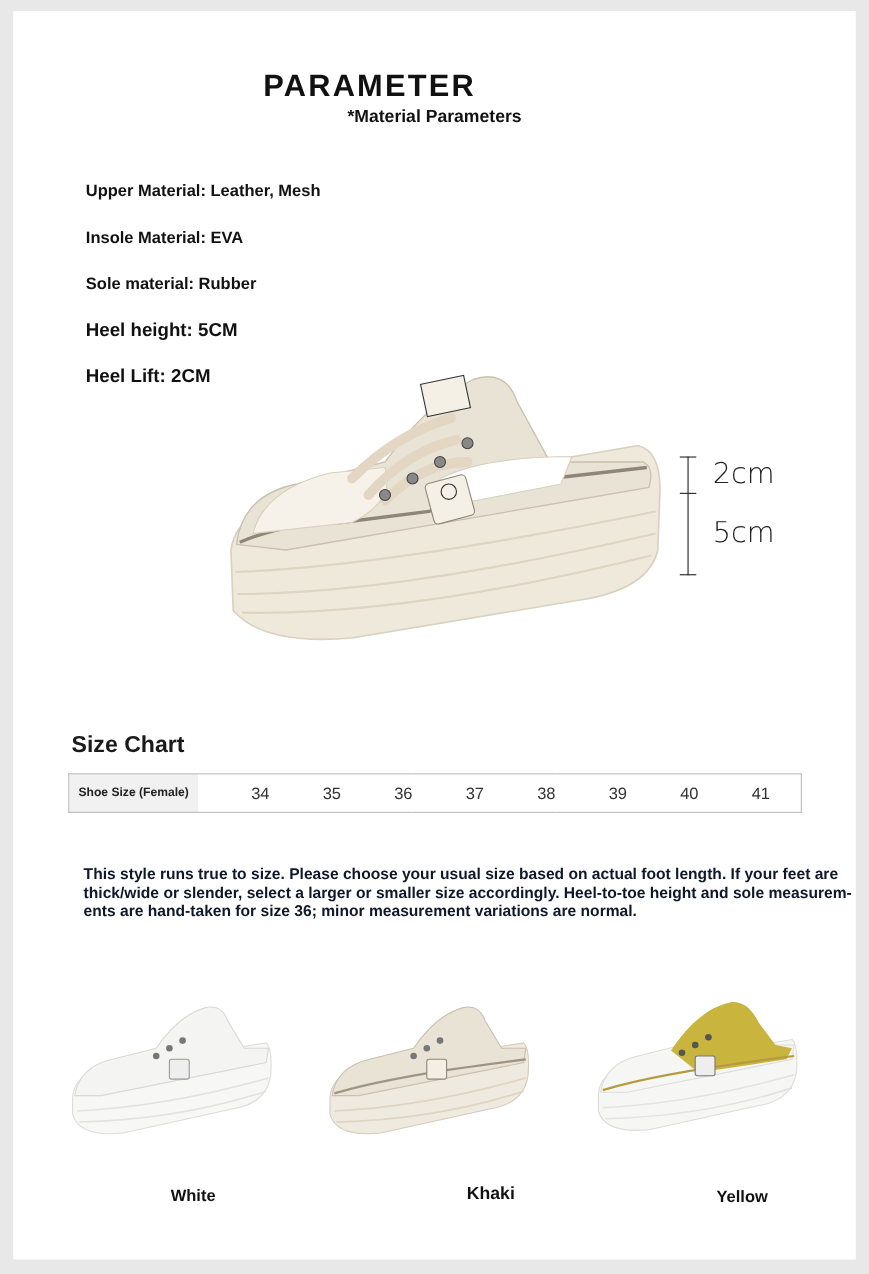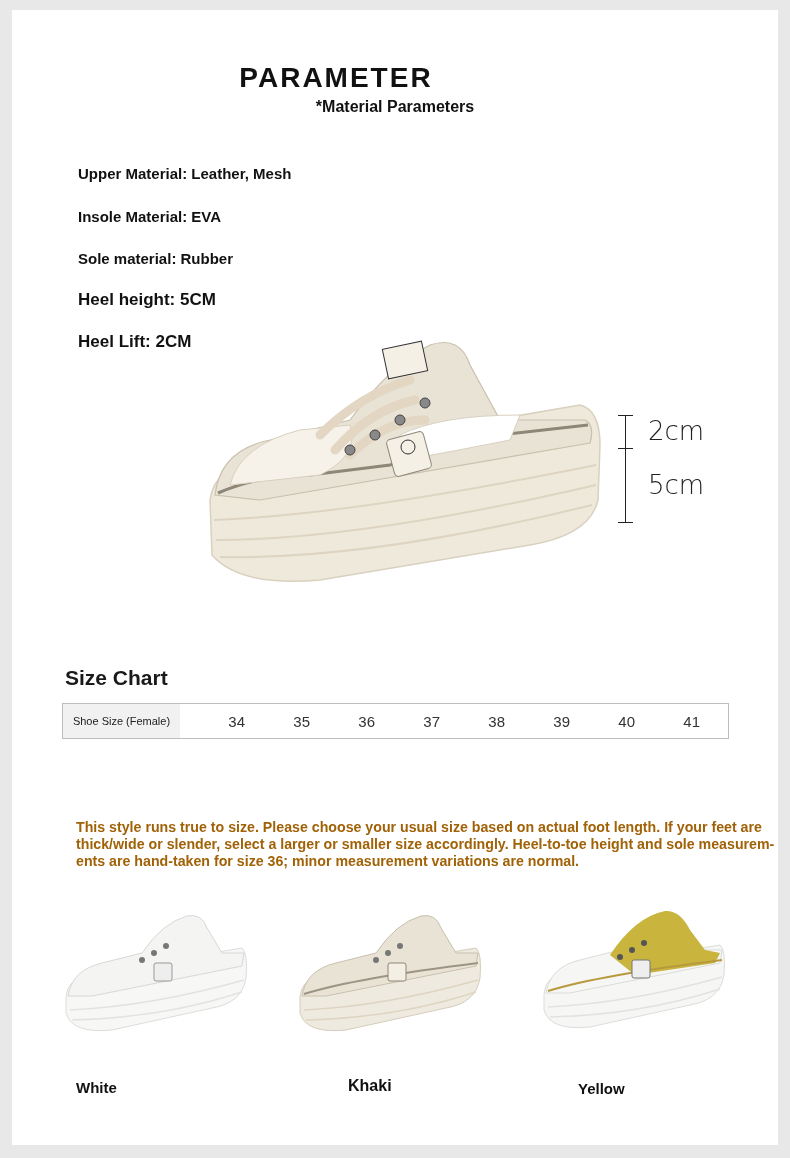--- a/index.html
+++ b/index.html
@@ -41,30 +41,30 @@
     width: 667px; border-collapse: collapse;
     border: 1px solid #bdbdbd;
   }
   table.size td {
     height: 34px; text-align: center; font-size: 15px; color: #333;
     border-top: 1px solid #bdbdbd;
     padding: 0;
   }
   table.size tr:first-child td { border-top: none; }
   table.size td.head {
-    width: 117px; background: #f1f1f1; font-size: 11px; color: #222;
+    width: 117px; background: #f1f1f1; font-size: 11px; color: #222; font-weight: bold;
   }
   table.size td.val { width: 65px; text-align: right; }
 
   .note {
     left: 76px; top: 787px; width: 710px;
-    font-size: 14.2px; font-weight: 700; color: #a16207; line-height: 17px; margin-top: 32px;
+    font-size: 14.2px; font-weight: 700; color: #0f172a; line-height: 17px;
   }
 
-  .color-label { font-size: 15px; font-weight: 700; color: #111; text-align: left; width: 120px; }
+  .color-label { font-size: 15px; font-weight: 700; color: #111; text-align: right; width: 120px; }
 </style>
 </head>
 <body>
 
 <div class="card"></div>
 
 <div class="abs title">PARAMETER</div>
 <div class="abs subtitle">*Material Parameters</div>
 
 <div class="abs param p-sm" style="top:165px">Upper Material: Leather, Mesh</div>

